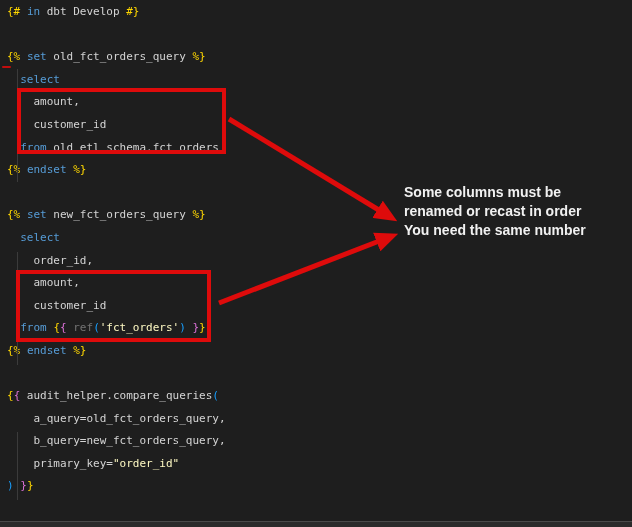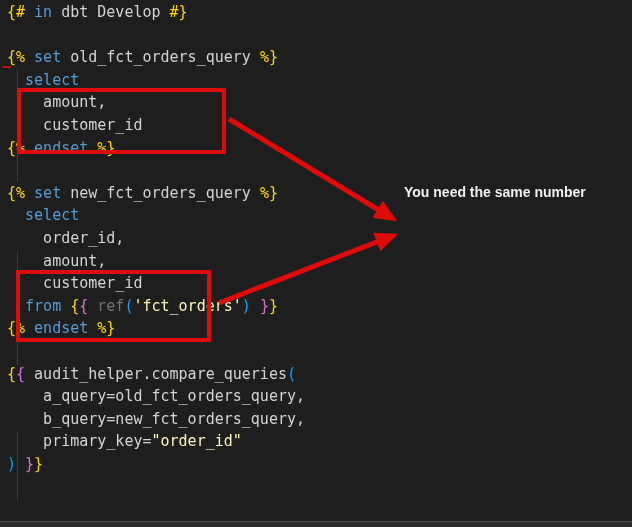--- a/index.html
+++ b/index.html
@@ -7,21 +7,21 @@
     --bg:#1e1e1e;
   }
   *{margin:0;padding:0;box-sizing:border-box;}
   html,body{width:632px;height:527px;overflow:hidden;}
   body{background:var(--bg);position:relative;}
 
   
   .editor{
     position:absolute;left:0;top:0;width:632px;height:527px;
     font-family:"DejaVu Sans Mono","Liberation Mono",monospace;
-    font-size:15px;line-height:22.6px;
+    font-size:11px;line-height:22.6px;
     padding:1px 0 0 7px;
     color:#d4d4d4;
   }
   .code-line{height:22.6px;white-space:pre;}
   .tk-w{color:#d4d4d4;}
   .tk-b{color:#569cd6;}
   .tk-y{color:#ffd700;}
   .tk-p{color:#da70d6;}
   .tk-c{color:#179fff;}
   .tk-o{color:#fef9c3;}
@@ -70,20 +70,21 @@
 <body>
 
 <div class="editor">
   <div id="code-lines">
       <div class="code-line"><span class="tk tk-y">{#</span><span class="tk tk-w"> </span><span class="tk tk-b">in</span><span class="tk tk-w"> dbt Develop </span><span class="tk tk-y">#}</span></div>
       <div class="code-line"></div>
       <div class="code-line"><span class="tk tk-y">{%</span><span class="tk tk-w"> </span><span class="tk tk-b">set</span><span class="tk tk-w"> old_fct_orders_query </span><span class="tk tk-y">%}</span></div>
       <div class="code-line"><span class="tk tk-w">  </span><span class="tk tk-b">select</span></div>
       <div class="code-line"><span class="tk tk-w">    amount,</span></div>
       <div class="code-line"><span class="tk tk-w">    customer_id</span></div>
+      <div class="code-line"><span class="tk tk-w">  </span><span class="tk tk-b">from</span><span class="tk tk-w"> old_etl_schema.fct_orders</span></div>
       <div class="code-line"><span class="tk tk-y">{%</span><span class="tk tk-w"> </span><span class="tk tk-b">endset</span><span class="tk tk-w"> </span><span class="tk tk-y">%}</span></div>
       <div class="code-line"></div>
       <div class="code-line"><span class="tk tk-y">{%</span><span class="tk tk-w"> </span><span class="tk tk-b">set</span><span class="tk tk-w"> new_fct_orders_query </span><span class="tk tk-y">%}</span></div>
       <div class="code-line"><span class="tk tk-w">  </span><span class="tk tk-b">select</span></div>
       <div class="code-line"><span class="tk tk-w">    order_id,</span></div>
       <div class="code-line"><span class="tk tk-w">    amount,</span></div>
       <div class="code-line"><span class="tk tk-w">    customer_id</span></div>
       <div class="code-line"><span class="tk tk-w">  </span><span class="tk tk-b">from</span><span class="tk tk-w"> </span><span class="tk tk-y">{</span><span class="tk tk-p">{</span><span class="tk tk-w"> </span><span class="tk tk-f">ref</span><span class="tk tk-c">(</span><span class="tk tk-o">'fct_orders'</span><span class="tk tk-c">)</span><span class="tk tk-w"> </span><span class="tk tk-p">}</span><span class="tk tk-y">}</span></div>
       <div class="code-line"><span class="tk tk-y">{%</span><span class="tk tk-w"> </span><span class="tk tk-b">endset</span><span class="tk tk-w"> </span><span class="tk tk-y">%}</span></div>
       <div class="code-line"></div>
@@ -108,16 +109,18 @@
   <defs>
     <marker id="ah" markerWidth="4.6" markerHeight="4" refX="2.2" refY="2" orient="auto">
       <path d="M0,0 L4.6,2 L0,4 z" fill="#de0b0b"></path>
     </marker>
   </defs>
   <line x1="229" y1="119" x2="387" y2="215" stroke="#de0b0b" stroke-width="5" marker-end="url(#ah)"></line>
   <line x1="219" y1="303" x2="387" y2="238" stroke="#de0b0b" stroke-width="5" marker-end="url(#ah)"></line>
 </svg>
 
 <div class="note">
+  <div class="note-line">Some columns must be</div>
+  <div class="note-line">renamed or recast in order</div>
   <div class="note-line">You need the same number</div>
 </div>
 
 <div class="hscrollbar"></div>
 
 </body></html>

